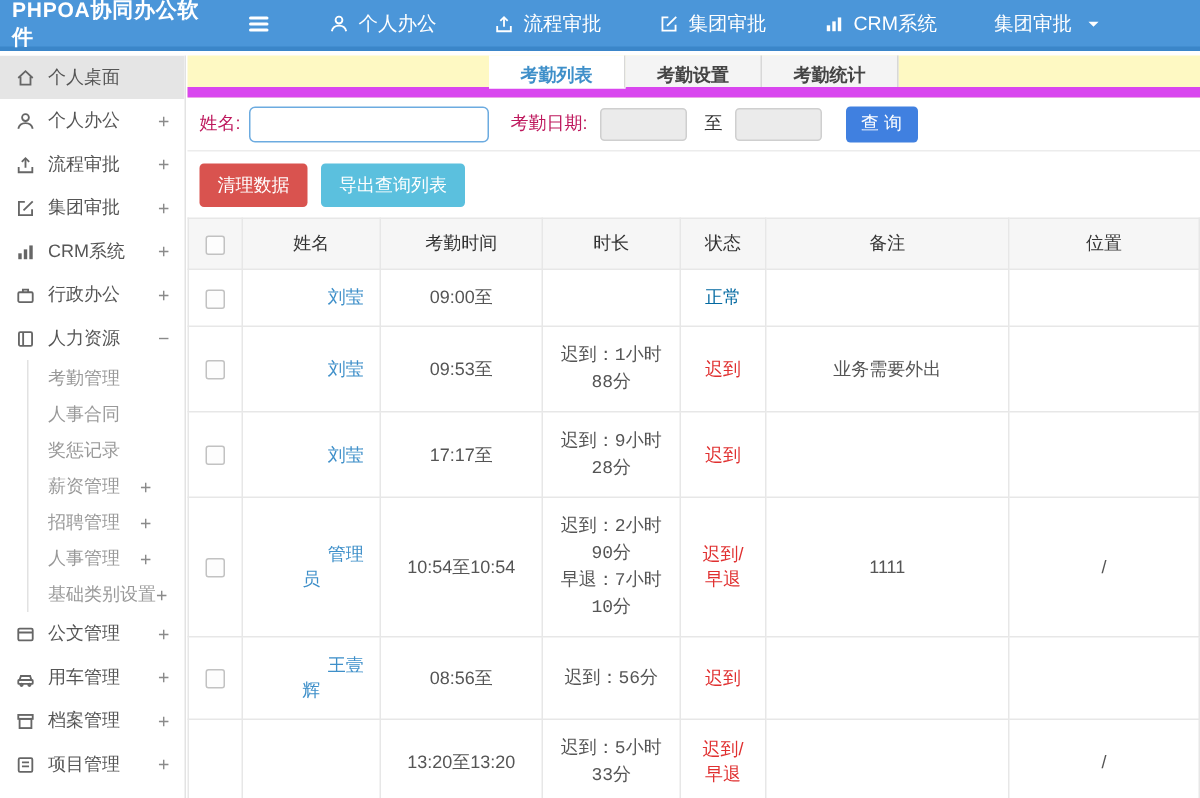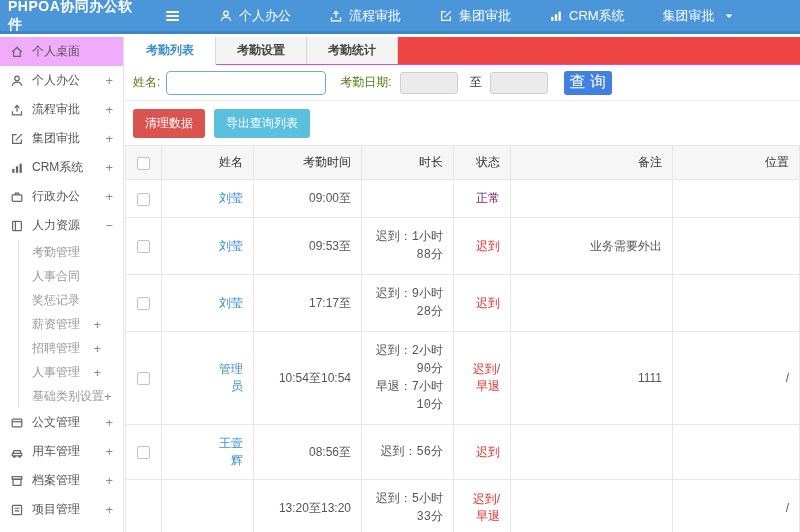--- a/index.html
+++ b/index.html
@@ -19,62 +19,62 @@
   .n-icon:empty, .n-caret:empty { display:none; }
   .n-caret { display:inline-flex; align-items:center; margin-left:2px; }
 
   
   .sidebar { position:absolute; top:37px; left:0; bottom:0; width:124px;
     background:#fff; border-right:1px solid #e3e3e3; overflow:hidden; }
   .side-item { display:flex; align-items:center; padding:0 10px; cursor:pointer; position:relative; }
   .side-item.main { height:29px; color:#555; }
   .side-item.sub { height:24px; color:#999; padding-left:32px; }
   .side-item.sub::before { content:''; position:absolute; left:18px; top:0; bottom:0; width:1px; background:#e2e2e2; }
-  .side-item.active { background:#f0abfc; }
+  .side-item.active { background:#e5e5e5; }
   .s-icon { display:inline-flex; align-items:center; margin-right:8px; color:#666; }
   .s-icon:empty { display:none; }
   .s-label { flex:0 0 auto; }
   .s-expand { margin-left:auto; color:#8a8a8a; font-size:13px; }
   .side-item.sub .s-expand { padding-right:12px; }
 
   
   .content { position:absolute; top:37px; left:125px; right:0; bottom:0; background:#fff; }
-  .tabbar { height:28px; background:#ef4444; border-bottom:1px solid #d946ef; display:flex; }
+  .tabbar { height:28px; background:#fef9c3; border-bottom:7px solid #d946ef; display:flex;justify-content:center; }
   .tab { padding:0 21px; line-height:27px; border-right:1px solid #d8d8d8; color:#444;
     font-weight:bold; cursor:pointer; background:#f4f4f4; }
   .tab.active { background:#fff; color:var(--accent,#3e8fc9); border-bottom:1px solid #fff; margin-bottom:-1px; }
 
   .filter-row { display:flex; align-items:center; height:36px; padding:0 8px; border-bottom:1px solid #ececec; }
-  .filter-row label { color:#4d7c0f; }
+  .filter-row label { color:#be185d; }
   .name-input { width:160px; height:24px; margin-left:6px; border:1px solid var(--focus-border,#6cabe0);
     border-radius:4px; padding:0 6px; outline:none; }
   .date-label { margin-left:14px; }
   .date-input { width:58px; height:22px; margin-left:8px; background:#ebebeb;
     border:1px solid #cfcfcf; border-radius:3px; padding:0 5px; }
   .to-sep { margin-left:12px; color:#333; }
   .query-btn { margin-left:16px; width:48px; height:24px; background:var(--primary,#4080e0);
-    color:#fff; border:none; border-radius:3px; font-size:16px; cursor:pointer; }
+    color:#fff; border:none; border-radius:3px; font-size:12px; cursor:pointer; }
 
   .actions-row { display:flex; gap:9px; padding:8px 8px 7px 8px; }
   .btn { border:none; border-radius:3px; color:#fff; font-size:12px; font-weight:normal;
     padding:6px 12px; cursor:pointer; }
   .btn-danger { background:var(--danger,#d9534f); }
   .btn-info { background:var(--info,#5bc0de); }
 
   
   table { width:100%; border-collapse:collapse; table-layout:fixed; }
-  th, td { border:1px solid #e7e7e7; text-align:right; font-weight:normal; word-break:break-all; }
+  th, td { border:1px solid #e7e7e7; text-align:center; font-weight:normal; word-break:break-all; }
   th { background:#f6f6f6; color:#333; padding:8px 10px; }
   td { padding:10px 10px; color:#555; vertical-align:middle; }
   .c-check { width:36px; text-align:center; padding:8px 0; }
   .col-name { width:92px; } .col-time { width:108px; } .col-dur { width:92px; }
   .col-status { width:57px; } .col-remark { width:162px; }
   td.c-name a { color:var(--link,#3e8fc9); text-decoration:none; cursor:pointer;margin-left:46px; }
   td.c-status.late { color:var(--red-text,#e03030); }
-  td.c-status.normal { color:#701a75; }
+  td.c-status.normal { color:#0369a1; }
   .checkbox { display:inline-block; width:13px; height:13px; background:#fdfdfd;
     border:1px solid #c2c2c2; border-radius:2px; vertical-align:middle; cursor:pointer; }
   .c-dur div { line-height:1.5;font-family:Liberation Mono, monospace; }
 </style>
 </head>
 <body>
 
 <div class="header">
   <div class="logo">PHPOA协同办公软件</div>
   <div class="menu-toggle">

